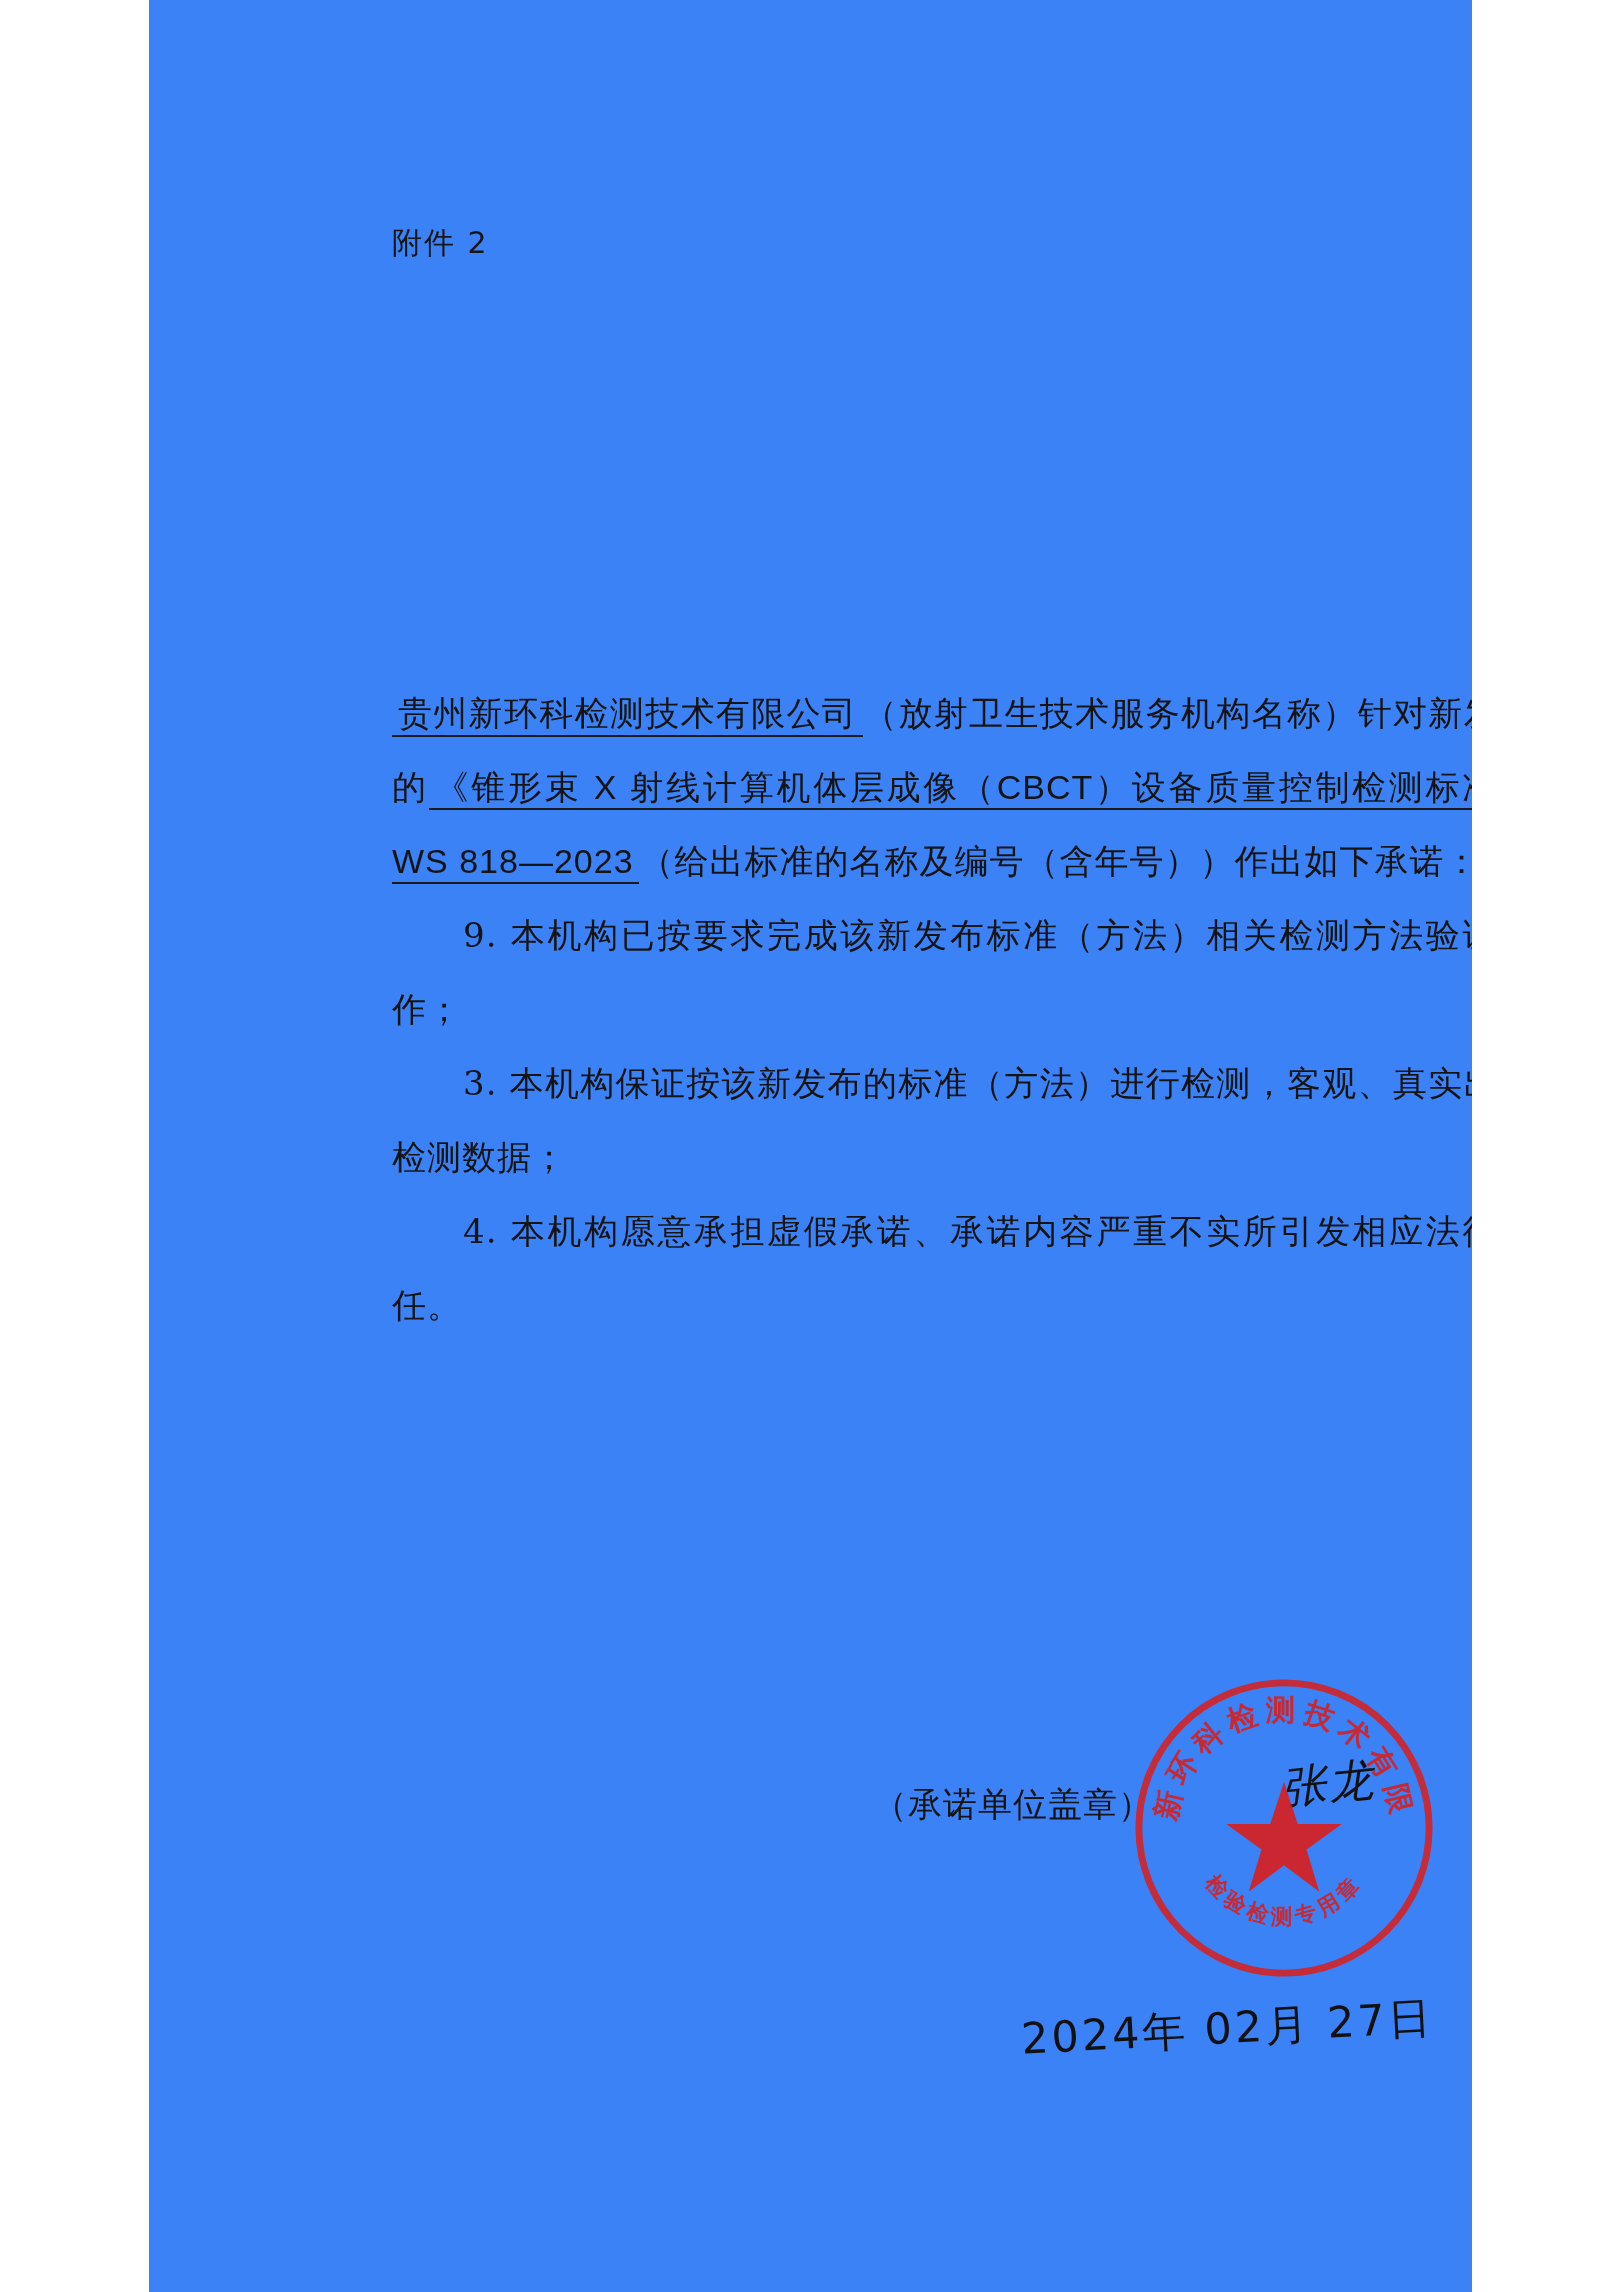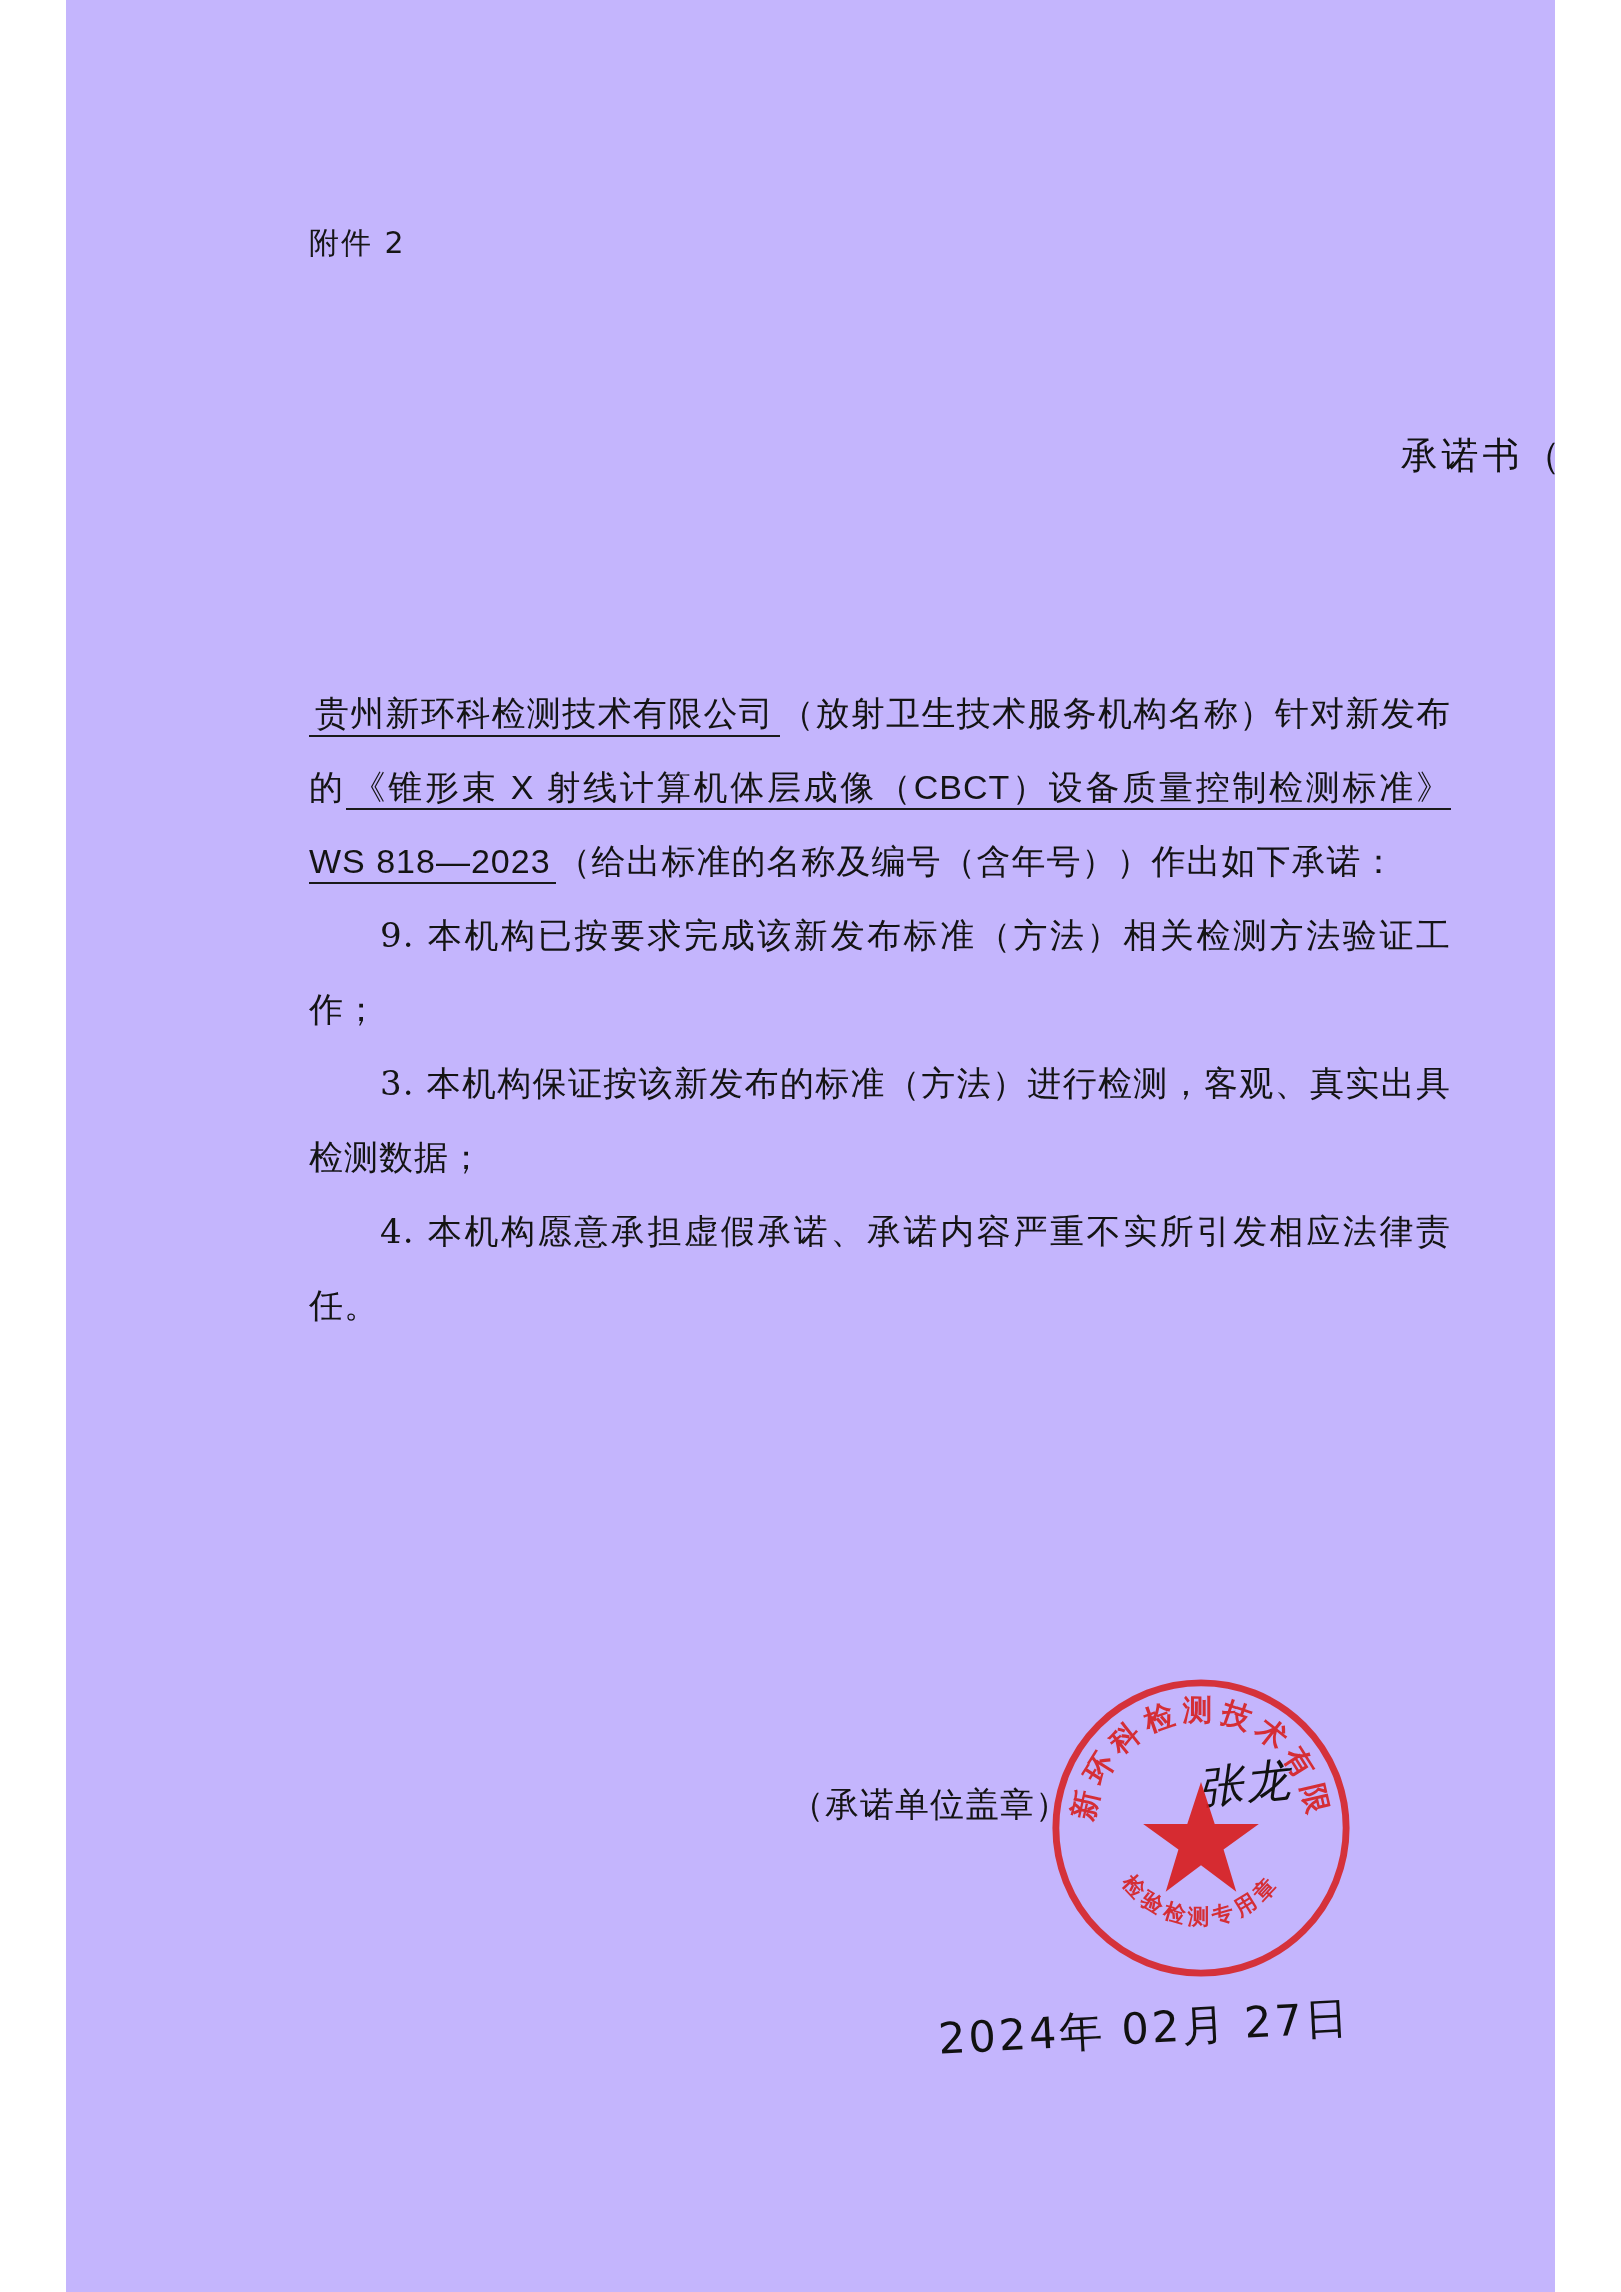--- a/index.html
+++ b/index.html
@@ -6,23 +6,23 @@
     margin: 0;
     padding: 0;
     background: #ffffff;
   }
   body {
     font-family: "DejaVu Serif", "Liberation Serif", serif;
     color: #1a1a1a;
   }
   .page {
     position: relative;
-    width: 1489px;
+    width: 1323px;
     height: 2293px;
-    background: #c4b5fd;
+    background: #3b82f6;
     overflow: hidden;
     margin: 0 auto;
   }
   
   .attachment-label {
     position: absolute;
     left: 243px;
     top: 223px;
     font-family: "DejaVu Sans", "Liberation Sans", sans-serif;
     font-size: 30px;

